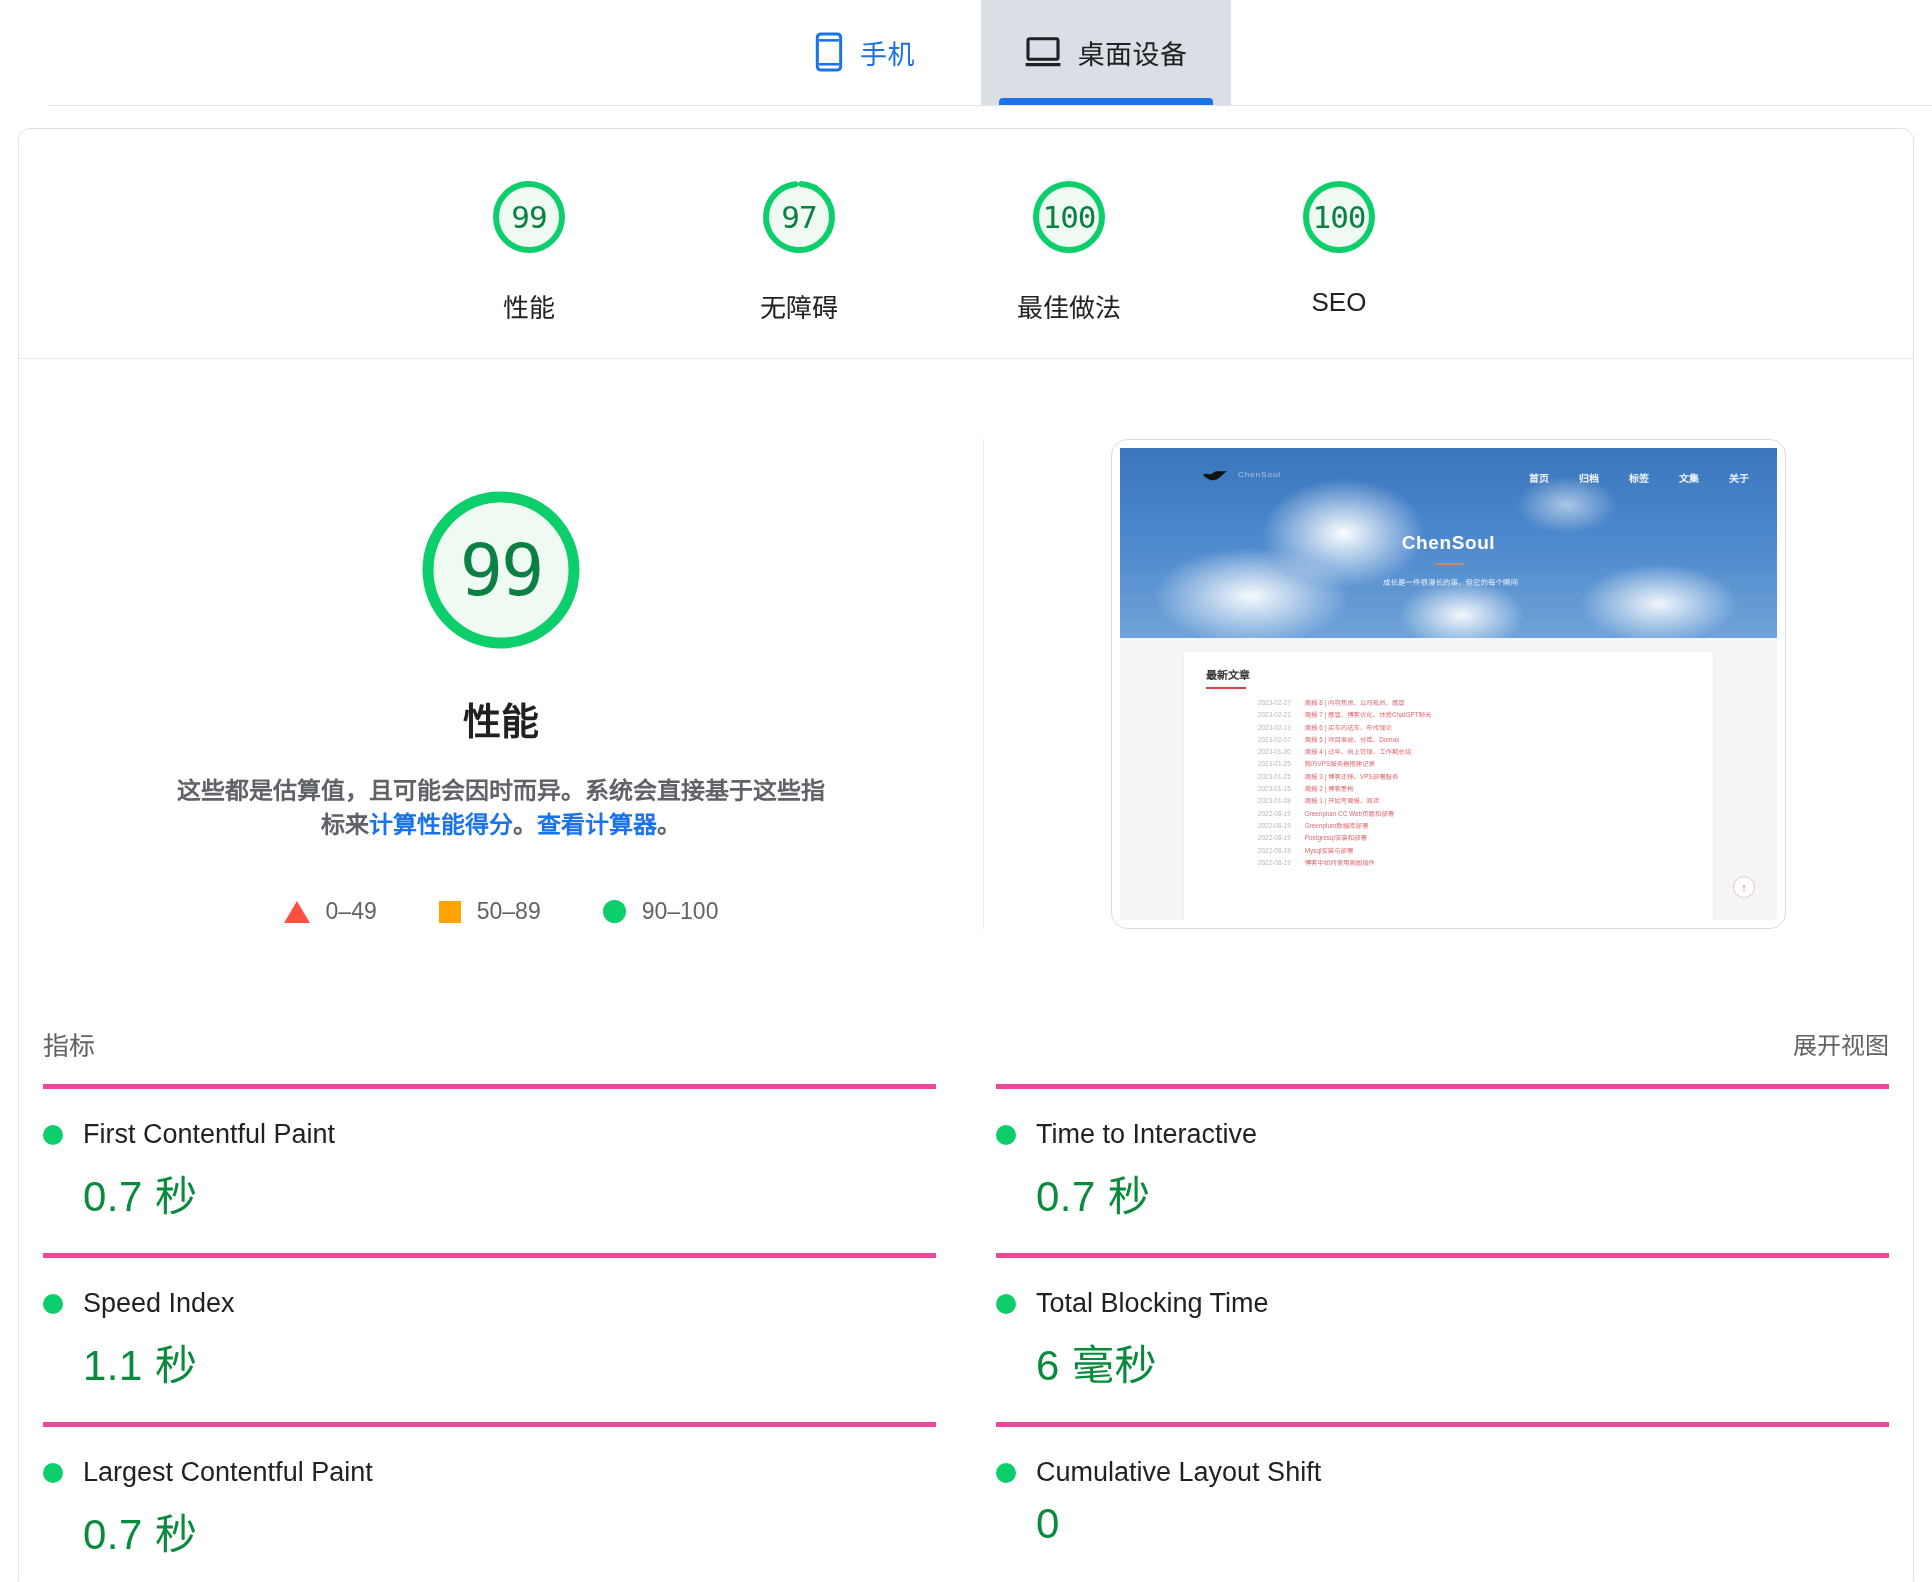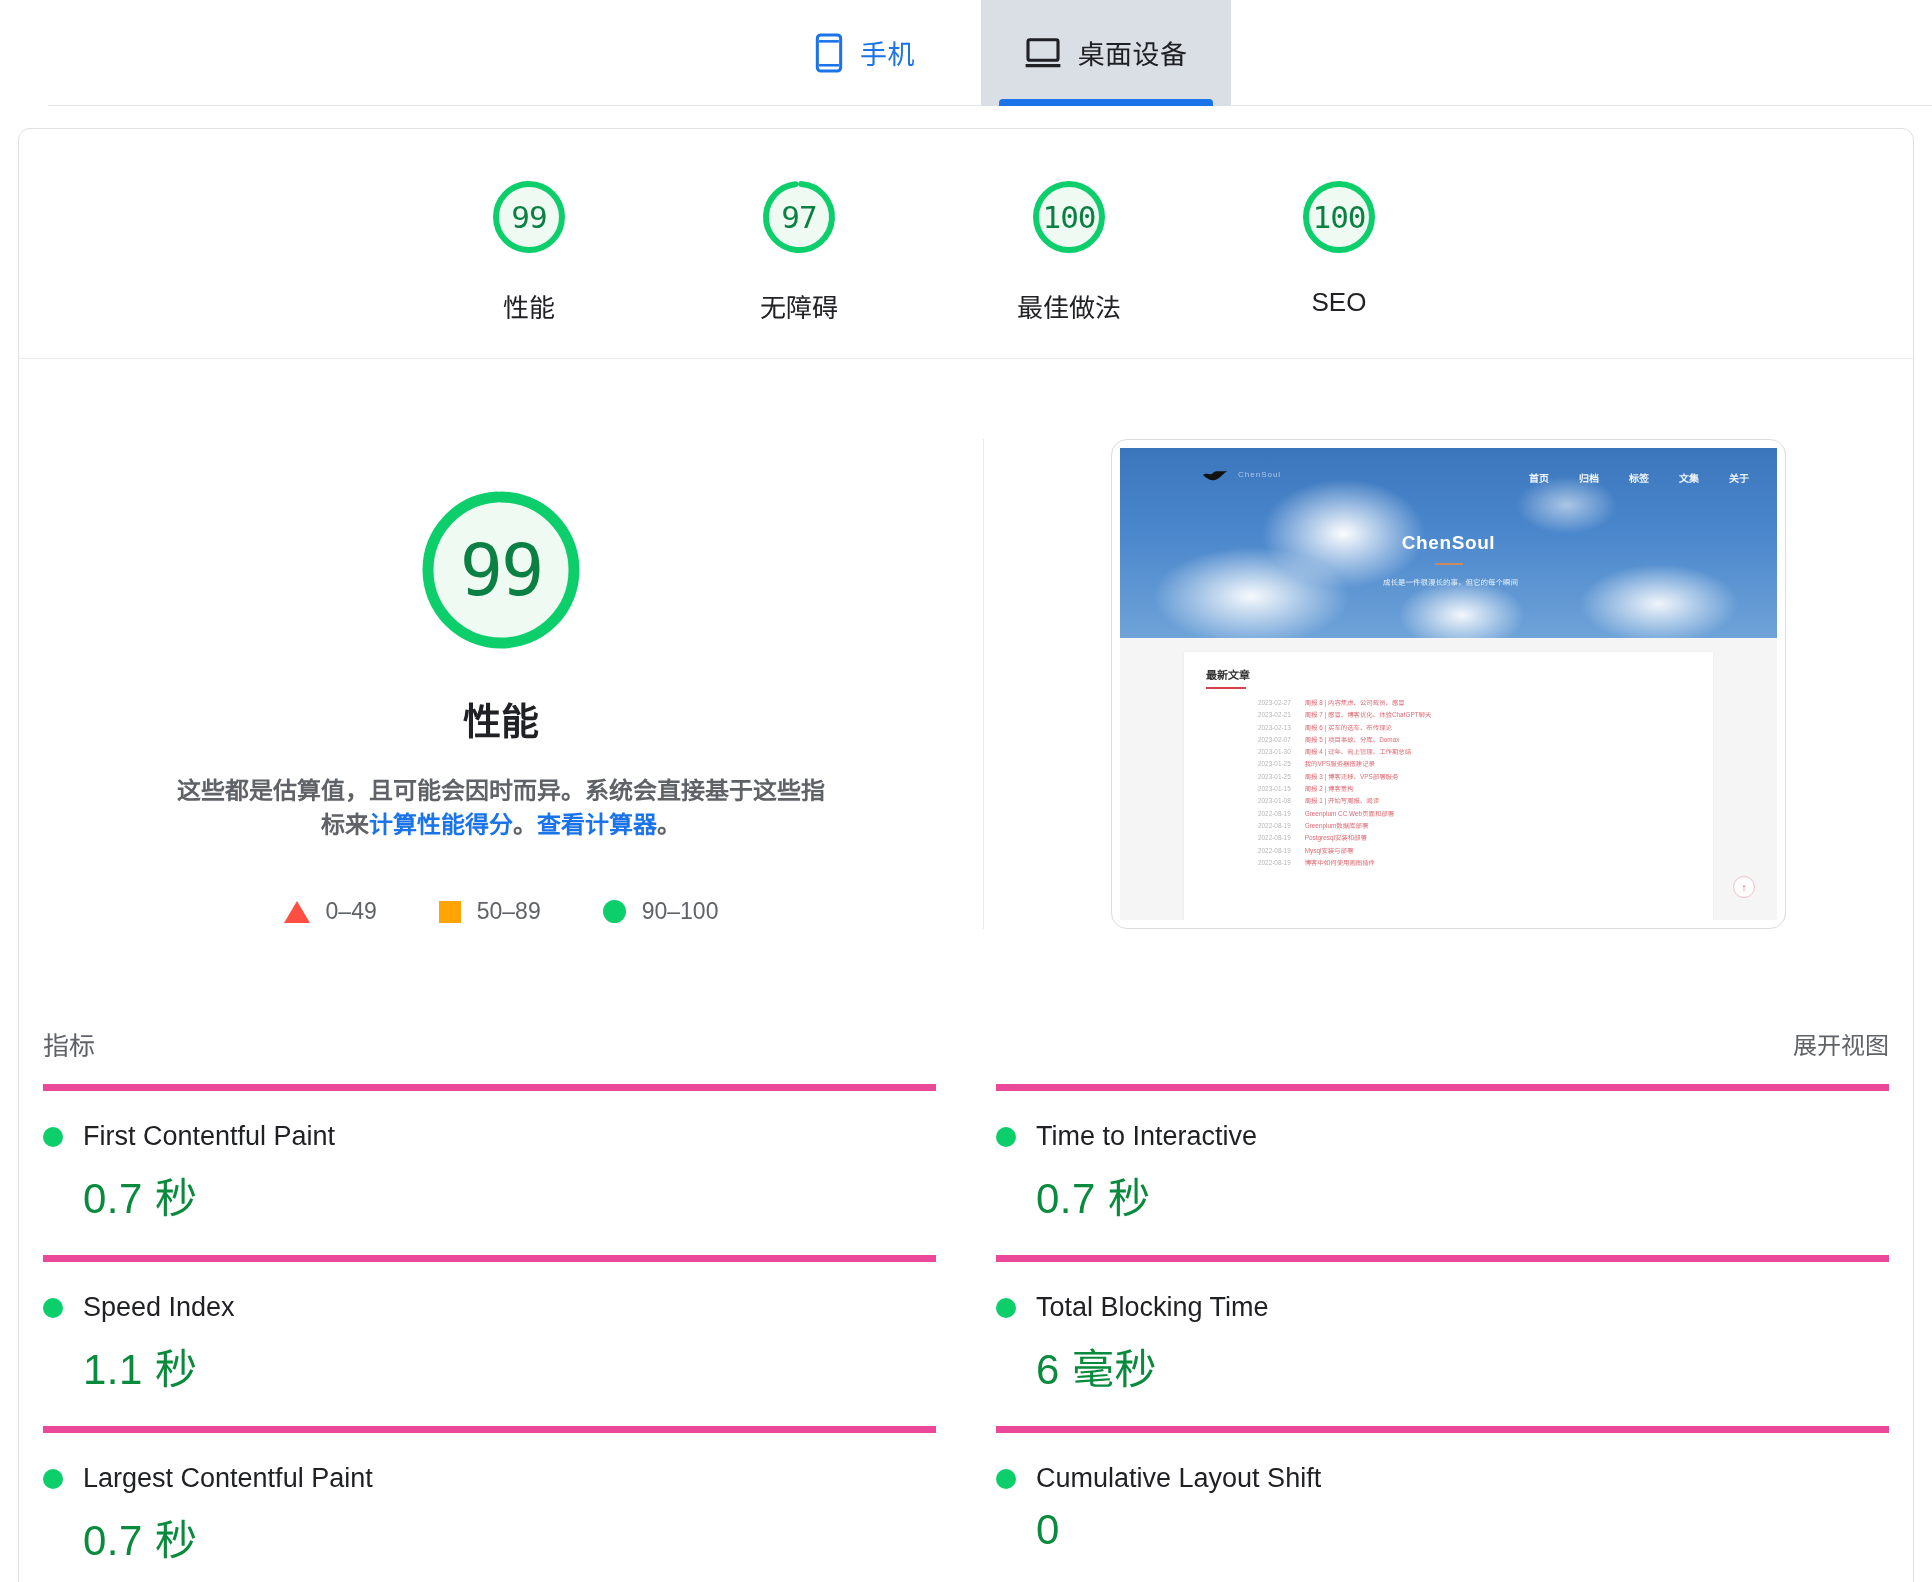--- a/index.html
+++ b/index.html
@@ -14,21 +14,21 @@
     min-height: 1582px;
     position: relative;
     background: #fff;
     overflow: hidden;
   }
 
   
   .tabbar {
     height: 106px;
     display: flex;
-    align-items: center;
+    align-items: flex-end;
     justify-content: center;
     gap: 0;
     border-bottom: 1px solid #e4e6e8;
     background: #fff;
     position: relative;
     margin-left: 48px;
   }
   .tabs-wrap { display: flex; align-items: stretch; height: 106px; }
   .tab {
     display: flex;
@@ -263,21 +263,21 @@
   .metrics-head .x { font-size: 24px; color: #5f6368; cursor: pointer; }
 
   .metrics-grid {
     display: grid;
     grid-template-columns: 1fr 1fr;
     column-gap: 60px;
     padding: 0 24px 0 24px;
   }
   .metric {
     padding: 30px 0 30px 0;
-    border-top: 7px solid #ec4899;
+    border-top: 5px solid #ec4899;
     cursor: pointer;
   }
   .metric-head { display: flex; align-items: center; gap: 20px; }
   .metric-dot { width: 20px; height: 20px; border-radius: 50%; background: #0cce6b; flex: none; }
   .metric-name { font-size: 27px; color: #202124; }
   .metric-val {
     margin-top: 12px; margin-left: 40px;
     font-size: 42px;
     color: #0a8a3c;
     letter-spacing: .5px;

